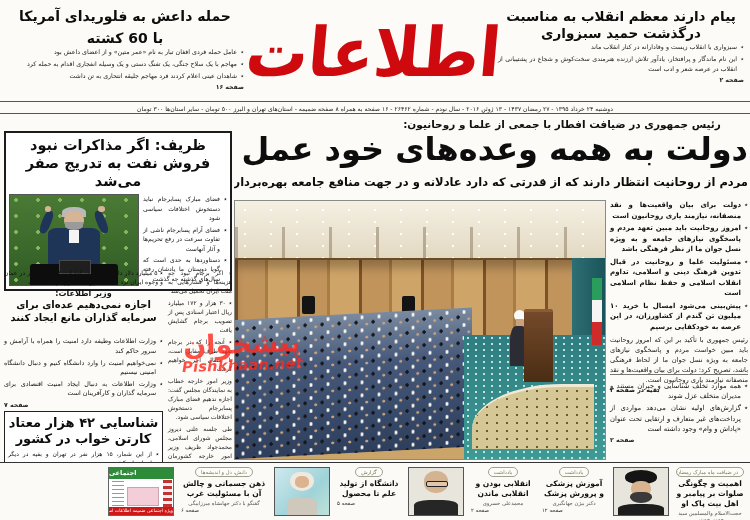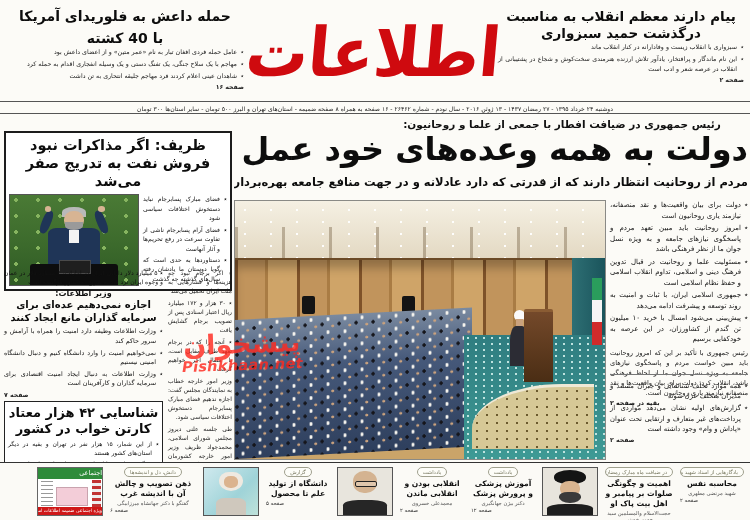--- a/index.html
+++ b/index.html
@@ -19,21 +19,21 @@
   .hdr-bullets{font-size:6.3px;line-height:1.6;margin-top:6px;color:#222}
   #masthead{left:250px;top:0;width:246px;height:104px;display:flex;align-items:center;justify-content:center}
   #masthead span{font-size:62px;font-weight:bold;color:#cf0a0f;transform:skewX(-5deg) scaleY(1.1);white-space:nowrap}
   #dateline{left:0;top:101px;width:750px;height:13px;border-top:1px solid #555;border-bottom:1px solid #555;
     font-size:6.1px;line-height:13px;text-align:center;color:#222;box-sizing:border-box;white-space:nowrap;overflow:hidden}
   
   #lead-kicker{left:380px;top:118px;width:364px;font-size:10.5px;font-weight:bold;text-align:center}
   #lead-headline{left:234px;top:129px;width:514px;font-size:32px;white-space:nowrap;overflow:hidden}
   #lead-sub{left:234px;top:175px;width:514px;font-size:11.5px;white-space:nowrap;overflow:hidden}
   #lead-col{left:610px;top:200px;width:138px}
-  #lead-col ul.b{font-size:7px;font-weight:normal;line-height:1.5}
+  #lead-col ul.b{font-size:7px;font-weight:bold;line-height:1.5}
   #lead-cont{font-size:6.7px;line-height:1.5;text-align:justify;margin-top:3px;color:#1a1a1a}
   .moreref{font-size:6.3px;font-weight:bold;text-align:left;margin-top:1px}
   #bonus{left:610px;top:374px;width:138px;border-top:1px solid #777;padding-top:3px}
   #bonus .h{font-size:10.5px}
   #bonus ul.b{font-size:6.8px;line-height:1.5;margin-top:3px}
   
   #hall{left:234px;top:200px;width:372px;height:260px;border:1px solid #8a8a86;overflow:hidden;background:#caa469;box-sizing:border-box}
   #hall>div{position:absolute}
   .h-ceiling{top:0;left:0;right:0;height:26%;background:linear-gradient(180deg,#f5f0e3,#e0d5bd)}
   .h-lights{top:1%;left:0;right:0;height:22%;background-image:radial-gradient(circle 2px at 10px 6px,#fff 60%,rgba(255,255,255,0) 72%);background-size:26px 12px;opacity:.95}
@@ -89,21 +89,21 @@
   .z-hand.r{top:12%;left:69%}
   .z-podium{bottom:0;left:16%;width:68%;height:24%;background:#0d0d0d;border-radius:3px 3px 0 0}
   .z-screen{bottom:13%;left:38%;width:24%;height:13%;background:#1f1f1f;border:1px solid #4a4a4a}
   #left-lower{left:4px;top:268px;width:228px;display:flex;gap:5px}
   #narrow-col{width:64px;font-size:6px;line-height:1.5;text-align:justify;color:#1a1a1a}
   #narrow-col p{margin:0 0 3px}
   #left-main{flex:1}
   #zarif-foot{font-size:6.1px;line-height:1.5;text-align:justify}
   #intel-kicker{font-size:8px;font-weight:bold;text-align:center;margin-top:3px}
   #intel-h{font-size:10px;margin-top:1px}
-  #intel-bullets{font-size:6.4px;line-height:1.5;margin-top:3px}
+  #intel-bullets{font-size:6.4px;line-height:1.5;margin-top:13px}
   #addicts{margin-top:3px;border:1.5px solid #222;background:#fff;padding:3px}
   #addicts .h{font-size:13px}
   #addicts ul.b{font-size:6px;line-height:1.5;margin-top:2px}
   
   #strip{left:0;top:462px;width:750px;height:58px;border-top:1.5px solid #333;background:#fbfaf6;
     display:flex;gap:7px;padding:4px 6px;box-sizing:border-box;align-items:stretch}
   .s-story{width:64px;text-align:center}
   .s-story.w84{width:86px}
   .s-story.w68{width:68px}
   .pill{display:block;margin:0 auto 2px;max-width:100%;padding:1px 5px;border:1px solid #a0a08e;border-radius:7px;
@@ -118,34 +118,34 @@
   .p-beard{top:50%;left:30%;width:40%;height:24%;background:#3a3a3a;border-radius:40% 40% 50% 50%}
   .p-robe{bottom:0;left:8%;width:84%;height:24%;background:#1d1d1d;border-radius:40% 40% 0 0}
   .p-bald{top:7%;left:28%;width:44%;height:46%;background:#d4b391;border-radius:46%}
   .p-glasses{top:27%;left:32%;width:36%;height:9%;border:1px solid #222;border-radius:2px;background:rgba(255,255,255,.25)}
   .p-robe2{bottom:0;left:10%;width:80%;height:32%;background:#262626;border-radius:35% 35% 0 0}
   .s-photo.woman{background:linear-gradient(135deg,#cfe9ee,#9fd3d8 60%,#bfe2da)}
   .p-scarf{top:8%;left:28%;width:44%;height:42%;background:#efe9e0;border-radius:50% 50% 60% 60%}
   .p-wface{top:18%;left:37%;width:26%;height:24%;background:#dbb38e;border-radius:45%}
   .p-wbody{bottom:0;left:22%;width:56%;height:36%;background:#cfc8bd;border-radius:30% 30% 0 0}
   .thumb{width:64px;border:1px solid #666;background:#fff;position:relative;overflow:hidden;flex:none}
-  .thumb-head{height:11px;background:#2e8b3a;color:#fff;font-size:6.5px;font-weight:normal;text-align:right;line-height:11px}
+  .thumb-head{height:11px;background:#2e8b3a;color:#fff;font-size:6.5px;font-weight:bold;text-align:left;line-height:11px}
   .thumb-photo{position:absolute;top:19px;right:14px;width:30px;height:17px;background:#f3cdd8;border:1px solid #c9a3ae}
   .thumb-side{position:absolute;top:12px;right:1px;width:9px;height:36px;background:repeating-linear-gradient(180deg,#c23333 0 3px,#eee 3px 6px)}
   .thumb-lines{position:absolute;top:13px;left:3px;width:12px;height:34px;background:repeating-linear-gradient(180deg,#999 0 1px,transparent 1px 4px)}
   .thumb-cap{position:absolute;bottom:0;left:0;right:0;height:8px;background:#cf1717;color:#fff;font-size:4.6px;line-height:8px;text-align:center;white-space:nowrap;overflow:hidden}
 </style>
 </head>
 <body>
 
 <div class="sheet">
 
   <div class="abs story-left">
     <div class="hl h1">حمله داعش به فلوریدای آمریکا</div>
-    <div class="hl h2">با 40 کشته</div>
+    <div class="hl h2">با 60 کشته</div>
     <ul class="b hdr-bullets">
       <li>عامل حمله فردی افغان تبار به نام «عمر متین» و از اعضای داعش بود</li>
       <li>مهاجم با یک سلاح جنگی، یک تفنگ دستی و یک وسیله انفجاری اقدام به حمله کرد</li>
       <li>شاهدان عینی اعلام کردند فرد مهاجم جلیقه انتحاری به تن داشت</li>
     </ul>
     <div class="pg">صفحه ۱۶</div>
   </div>
 
   <div class="abs" id="masthead">
     <span>اطلاعات</span>
@@ -164,24 +164,23 @@
 
   <div class="abs" id="lead-kicker">رئیس جمهوری در ضیافت افطار با جمعی از علما و روحانیون:</div>
   <div class="abs hl" id="lead-headline">دولت به همه وعده‌های خود عمل می‌کند</div>
   <div class="abs hl" id="lead-sub">مردم از روحانیت انتظار دارند که از قدرتی که دارد عادلانه و در جهت منافع جامعه بهره‌برداری کند</div>
 
   <div class="abs" id="lead-col">
     <ul class="b">
       <li>دولت برای بیان واقعیت‌ها و نقد منصفانه، نیازمند یاری روحانیون است</li>
       <li>امروز روحانیت باید مبین تعهد مردم و پاسخگوی نیازهای جامعه و به ویژه نسل جوان ما از نظر فرهنگی باشد</li>
       <li>مسئولیت علما و روحانیت در قبال تدوین فرهنگ دینی و اسلامی، تداوم انقلاب اسلامی و حفظ نظام اسلامی است</li>
-      <li>جمهوری اسلامی ایران، با ثبات و امنیت به روند توسعه و پیشرفت ادامه می‌دهد</li>
       <li>پیش‌بینی می‌شود امسال با خرید ۱۰ میلیون تن گندم از کشاورزان، در این عرصه به خودکفایی برسیم</li>
     </ul>
-    <div id="lead-cont">رئیس جمهوری با تأکید بر این که امروز روحانیت باید مبین خواست مردم و پاسخگوی نیازهای جامعه به ویژه نسل جوان ما از لحاظ فرهنگی باشد، انقلاب کرد: دولت برای بیان واقعیت‌ها و نقد منصفانه نیازمند یاری روحانیون است.</div>
+    <div id="lead-cont">رئیس جمهوری با تأکید بر این که امروز روحانیت باید مبین خواست مردم و پاسخگوی نیازهای جامعه به ویژه نسل جوان ما از لحاظ فرهنگی باشد، تصریح کرد: دولت برای بیان واقعیت‌ها و نقد منصفانه نیازمند یاری روحانیون است.</div>
     <div class="moreref">بقیه در صفحه ۲</div>
   </div>
 
   <div class="abs" id="bonus">
     <ul class="b">
       <li>همه موارد تخلف شناسایی و جبران مستند و مدیران متخلف عزل شوند</li>
       <li>گزارش‌های اولیه نشان می‌دهد مواردی از پرداخت‌های غیر متعارف و ارتقایی تحت عنوان «پاداش و وام» وجود داشته است</li>
     </ul>
     <div class="pg" style="text-align:left">صفحه ۲</div>
   </div>
@@ -261,26 +260,20 @@
           <li>به گفته معاون مقابله با عرضه ستاد مبارزه با مواد مخدر، از بین معتادان جمع‌آوری شده تهران، ۱۰۰۰ نفر زن هستند</li>
           <li>سال گذشته ۶۱۸ تن مواد مخدر در کشور کشف شد</li>
         </ul>
         <div class="pg" style="text-align:left">صفحه ۱۲</div>
       </div>
     </div>
   </div>
 
   <div class="abs" id="strip">
 
-    <div class="s-story">
-      <span class="pill">یادگارهایی از استاد شهید مطهری</span>
-      <div class="s-title">محاسبه نفس</div>
-      <div class="s-by">شهید مرتضی مطهری</div>
-      <div class="s-pg">صفحه ۲</div>
-    </div>
 
     <div class="s-story w68">
       <span class="pill">در ضیافت ماه مبارک رمضان</span>
       <div class="s-title">اهمیت و چگونگی صلوات بر پیامبر و اهل بیت پاک او</div>
       <div class="s-by">حجت‌الاسلام والمسلمین سید حسن خمینی</div>
 
     </div>
 
     <div class="s-photo">
       <i class="p-turban"></i>
@@ -316,21 +309,21 @@
     </div>
 
     <div class="s-photo woman">
       <i class="p-scarf"></i>
       <i class="p-wface"></i>
       <i class="p-wbody"></i>
     </div>
 
     <div class="s-story w84">
       <span class="pill">دانش، دل و اندیشه‌ها</span>
-      <div class="s-title">ذهن تصویب و چالش آن با اندیشه غرب</div>
+      <div class="s-title">ذهن جسمانی و چالش آن با مسئولیت غرب</div>
       <div class="s-by">گفتگو با دکتر جهانشاه میرزابیگی</div>
       <div class="s-pg">صفحه ۶</div>
     </div>
 
     <div class="thumb">
       <div class="thumb-head">اجتماعی</div>
       <div class="thumb-lines"></div>
       <div class="thumb-photo"></div>
       <div class="thumb-side"></div>
       <div class="thumb-cap">ویژه اجتماعی ضمیمه اطلاعات امروز</div>

